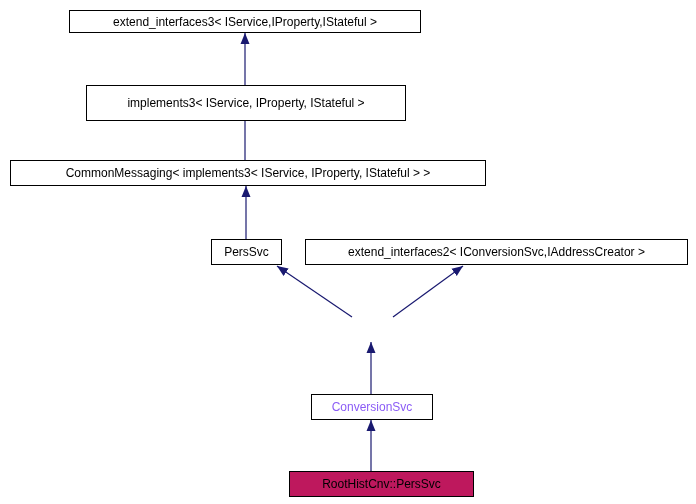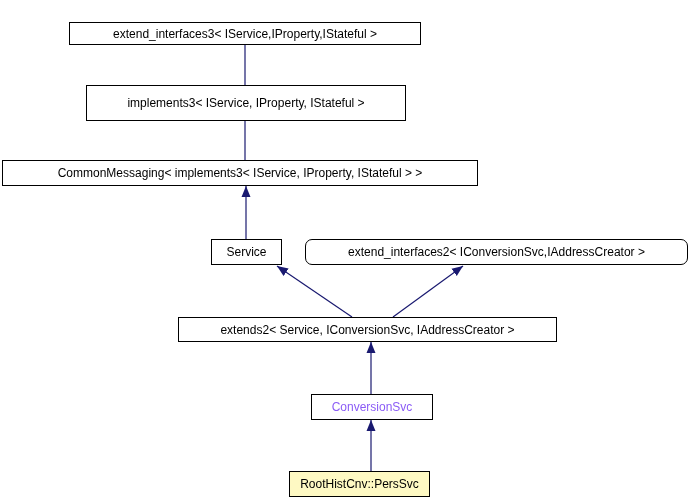--- a/index.html
+++ b/index.html
@@ -52,37 +52,34 @@
     </defs>
   <line x1="245" y1="85" x2="245" y2="33" stroke="#191970" stroke-width="1.2" marker-end="url(#arrowhead)"></line>
       <line x1="245" y1="160" x2="245" y2="109" stroke="#191970" stroke-width="1.2" marker-end="url(#arrowhead)"></line>
       <line x1="246" y1="239" x2="246" y2="186" stroke="#191970" stroke-width="1.2" marker-end="url(#arrowhead)"></line>
       <line x1="352" y1="317" x2="277" y2="266" stroke="#191970" stroke-width="1.2" marker-end="url(#arrowhead)"></line>
       <line x1="393" y1="317" x2="463" y2="266" stroke="#191970" stroke-width="1.2" marker-end="url(#arrowhead)"></line>
       <line x1="371" y1="394" x2="371" y2="342" stroke="#191970" stroke-width="1.2" marker-end="url(#arrowhead)"></line>
       <line x1="371" y1="471" x2="371" y2="420" stroke="#191970" stroke-width="1.2" marker-end="url(#arrowhead)"></line>
     </svg>
 
-<div class="node" style="left: 69px; top: 22px; width: 352px; height: 23px; border-color: rgb(0, 0, 0); background: rgb(255, 255, 255); color: rgb(0, 0, 0);">
+<div class="node" style="left: 69px; top: 10px; width: 352px; height: 23px; border-color: rgb(0, 0, 0); background: rgb(255, 255, 255); color: rgb(0, 0, 0);">
       <span>extend_interfaces3&lt; IService,IProperty,IStateful &gt;</span>
     </div>
     <div class="node" style="left: 86px; top: 85px; width: 320px; height: 36px; border-color: rgb(0, 0, 0); background: rgb(255, 255, 255); color: rgb(0, 0, 0);">
       <span>implements3&lt; IService, IProperty, IStateful &gt;</span>
     </div>
-    <div class="node" style="left: 2px; top: 160px; width: 476px; height: 26px; border-color: rgb(0, 0, 0); background: rgb(255, 255, 255); color: rgb(0, 0, 0);">
+    <div class="node" style="left: 10px; top: 160px; width: 476px; height: 26px; border-color: rgb(0, 0, 0); background: rgb(255, 255, 255); color: rgb(0, 0, 0);">
       <span>CommonMessaging&lt; implements3&lt; IService, IProperty, IStateful &gt; &gt;</span>
     </div>
     <div class="node" style="left: 211px; top: 239px; width: 71px; height: 26px; border-color: rgb(0, 0, 0); background: rgb(255, 255, 255); color: rgb(0, 0, 0);">
-      <span>Service</span>
+      <span>PersSvc</span>
     </div>
-    <div class="node" style="left: 305px; top: 239px; width: 383px; height: 26px; border-color: rgb(0, 0, 0); background: rgb(255, 255, 255); color: rgb(0, 0, 0); border-radius: 7px;">
+    <div class="node" style="left: 305px; top: 239px; width: 383px; height: 26px; border-color: rgb(0, 0, 0); background: rgb(255, 255, 255); color: rgb(0, 0, 0);">
       <span>extend_interfaces2&lt; IConversionSvc,IAddressCreator &gt;</span>
-    </div>
-    <div class="node" style="left: 178px; top: 317px; width: 379px; height: 25px; border-color: rgb(0, 0, 0); background: rgb(255, 255, 255); color: rgb(0, 0, 0);">
-      <span>extends2&lt; Service, IConversionSvc, IAddressCreator &gt;</span>
     </div>
     <div class="node" style="left: 311px; top: 394px; width: 122px; height: 26px; border-color: rgb(0, 0, 0); background: rgb(255, 255, 255); color: #8b5cf6;">
       <span>ConversionSvc</span>
     </div>
-    <div class="node" style="left: 289px; top: 471px; width: 141px; height: 26px; border-color: rgb(0, 0, 0); background: #fef9c3; color: rgb(0, 0, 0);">
+    <div class="node" style="left: 289px; top: 471px; width: 185px; height: 26px; border-color: rgb(0, 0, 0); background: #be185d; color: rgb(0, 0, 0);">
       <span>RootHistCnv::PersSvc</span>
     </div>
   </div>
 
 </body></html>

